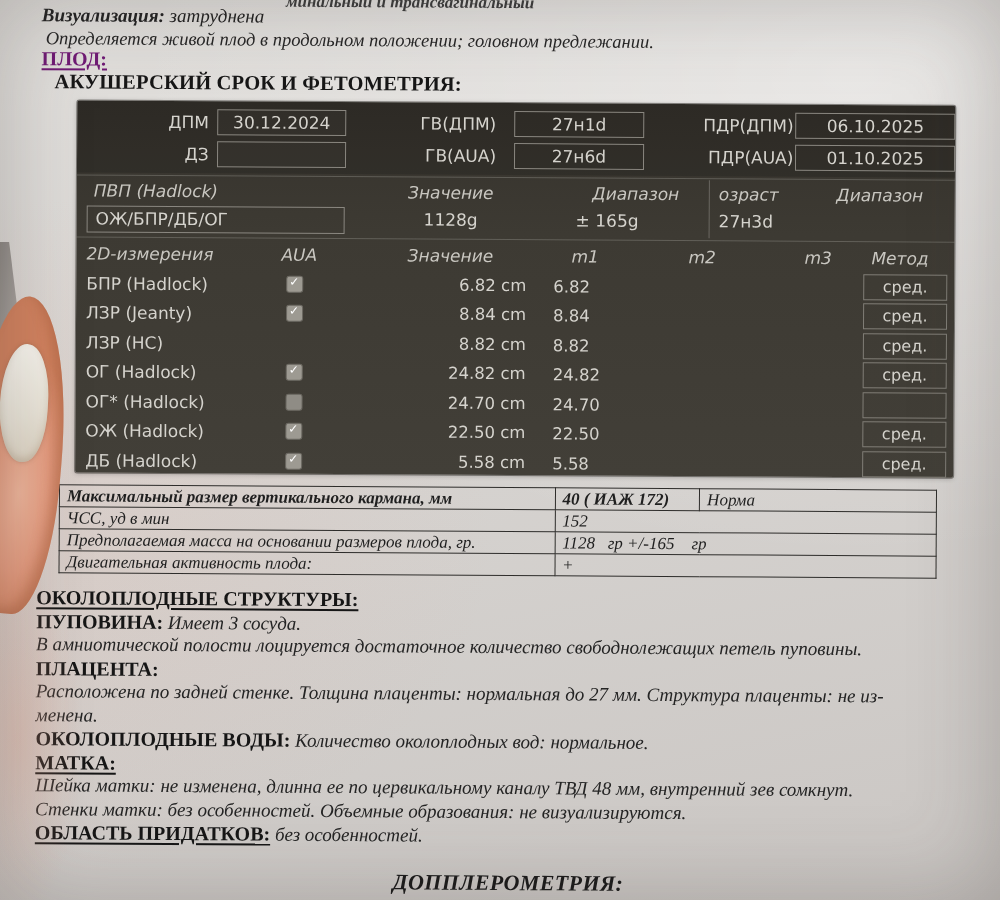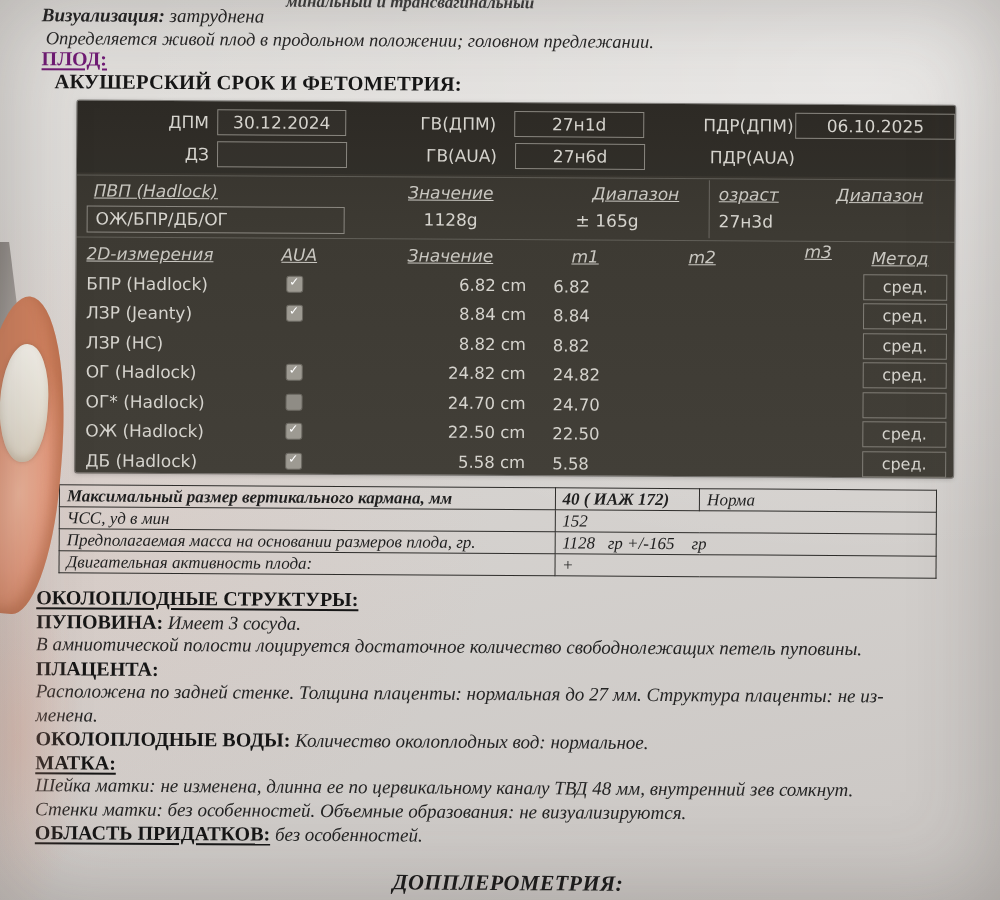--- a/index.html
+++ b/index.html
@@ -32,36 +32,36 @@
   .dr span,.dr div{position:static;}
   .c-l1{width:132px;text-align:right;padding-right:6px;}
   .c-box{width:128px;height:24px;border:1px solid #8a8780;margin-left:2px;text-align:center;line-height:24px;background:rgba(255,255,255,0.02);}
   .c-l2{width:150px;text-align:right;}
   .c-box2{width:128px;height:24px;border:1px solid #8a8780;margin-left:18px;text-align:center;line-height:24px;}
   .c-l3{width:150px;text-align:right;}
   .c-box3{width:158px;height:24px;border:1px solid #8a8780;margin-left:2px;text-align:center;line-height:24px;}
   .hline{left:0;right:0;height:1px;background:rgba(195,193,185,0.28);}
   .hl1{top:74px;} .hl2{top:136px;}
   .vline{left:632px;top:76px;width:1px;height:58px;background:rgba(195,193,185,0.35);}
-  .it{font-style:italic;color:#c9c7c1;text-decoration:underline;}
+  .it{font-style:italic;color:#c9c7c1;}
   .ph-name{left:17px;top:80px;}
   .ph-val{left:314px;top:80px;width:120px;text-align:center;}
   .ph-range{left:499px;top:80px;width:120px;text-align:center;}
   .ph-age{left:642px;top:80px;}
   .ph-range2{left:748px;top:80px;width:110px;text-align:center;}
   .pv-box{left:10px;top:105px;width:248px;height:25px;border:1px solid #8a8780;line-height:25px;padding-left:8px;}
   .pv-val{left:314px;top:107px;width:120px;text-align:center;}
   .pv-range{left:499px;top:107px;width:120px;}
   .pv-age{left:642px;top:107px;}
   .mh-name{left:10px;top:143px;}
   .mh-aua{left:205px;top:143px;}
   .mh-val{left:314px;top:143px;width:120px;text-align:center;}
   .mh-m1{left:495px;top:143px;}
   .mh-m2{left:612px;top:143px;}
-  .mh-m3{left:728px;top:137px;}
+  .mh-m3{left:728px;top:143px;}
   .mh-met{left:795px;top:143px;}
   .mrow{left:0;right:0;height:29px;}
   .m-name{left:10px;top:5px;font-size:17px;}
   .m-cb{left:210px;top:6px;width:15px;height:15px;background:#9d9a92;border:1px solid #6b6861;border-radius:3px;}
   .m-cb[data-state="checked"]::after{content:"✓";position:absolute;left:2px;top:-2px;color:#fff;font-size:12px;font-weight:bold;}
   .m-cb[data-state="unchecked"]{background:#8f8c85;}
   .m-val{left:290px;top:5px;width:160px;text-align:right;font-size:16.5px;}
   .m-m1{left:477px;top:6px;font-size:16.5px;}
   .m-met{left:787px;top:1px;width:82px;height:24px;border:1px solid #817e77;text-align:center;line-height:24px;font-size:16px;}
 
@@ -121,20 +121,21 @@
         <div class="c-box2">27н1d</div>
         <span class="c-l3">ПДР(ДПМ)</span>
         <div class="c-box3">06.10.2025</div>
       </div>
       <div class="dr dr2">
         <span class="c-l1">ДЗ</span>
         <div class="c-box"></div>
         <span class="c-l2">ГВ(AUA)</span>
         <div class="c-box2">27н6d</div>
         <span class="c-l3">ПДР(AUA)</span>
+        <div class="c-box3">01.10.2025</div>
       </div>
 
       <div class="hline hl1"></div>
 
       <span class="it ph-name">ПВП (Hadlock)</span>
       <span class="it ph-val">Значение</span>
       <span class="it ph-range">Диапазон</span>
       <span class="it ph-age">озраст</span>
       <span class="it ph-range2">Диапазон</span>
       <div class="vline"></div>

